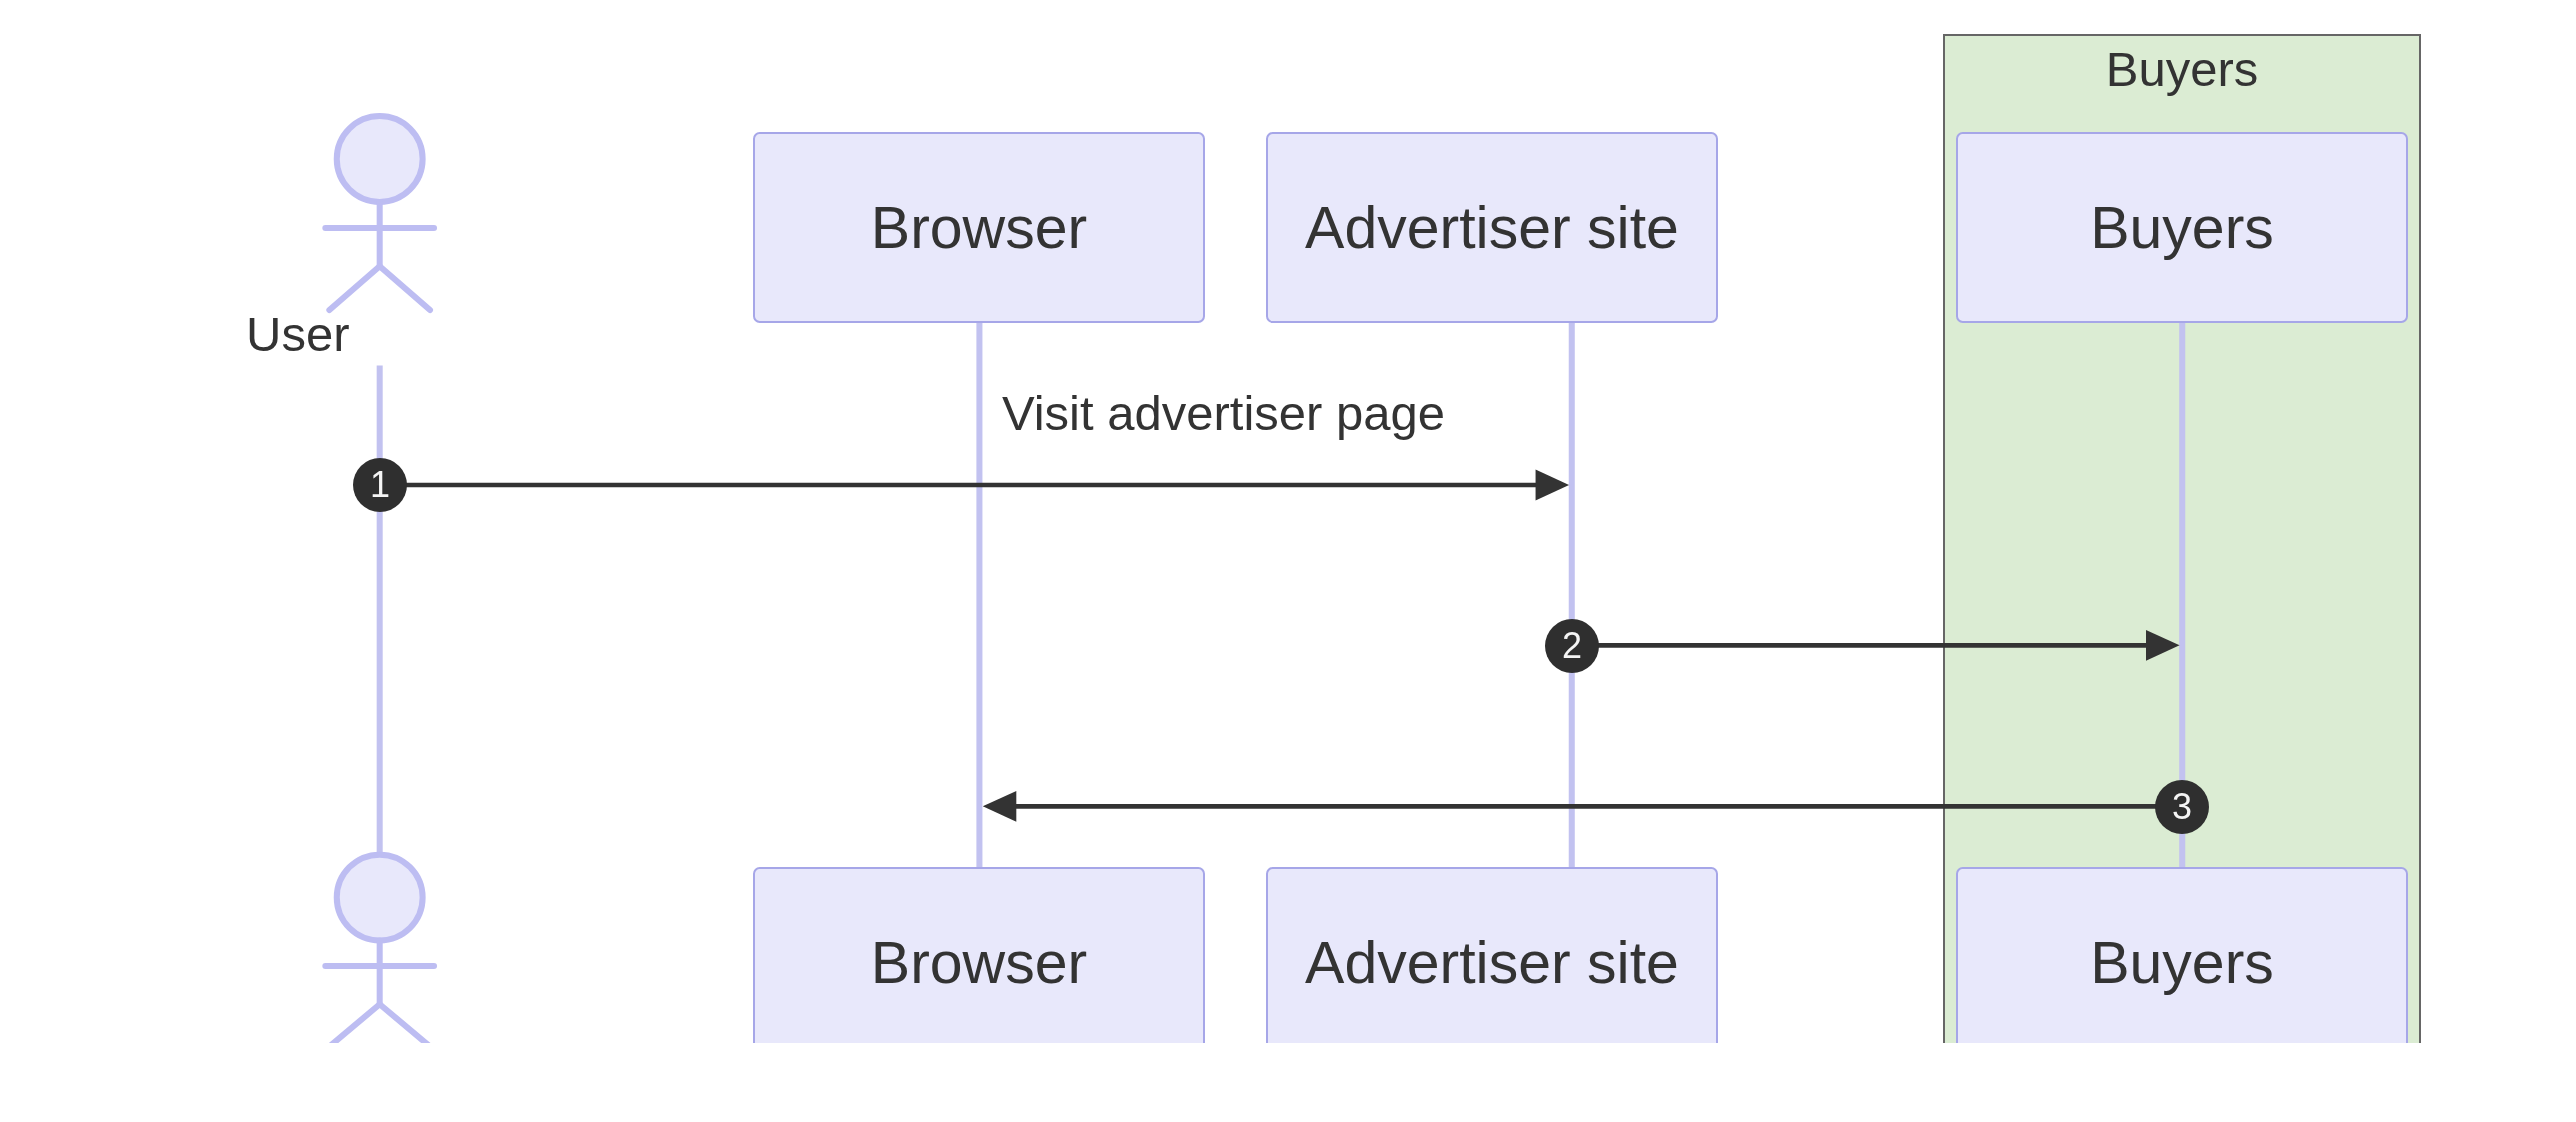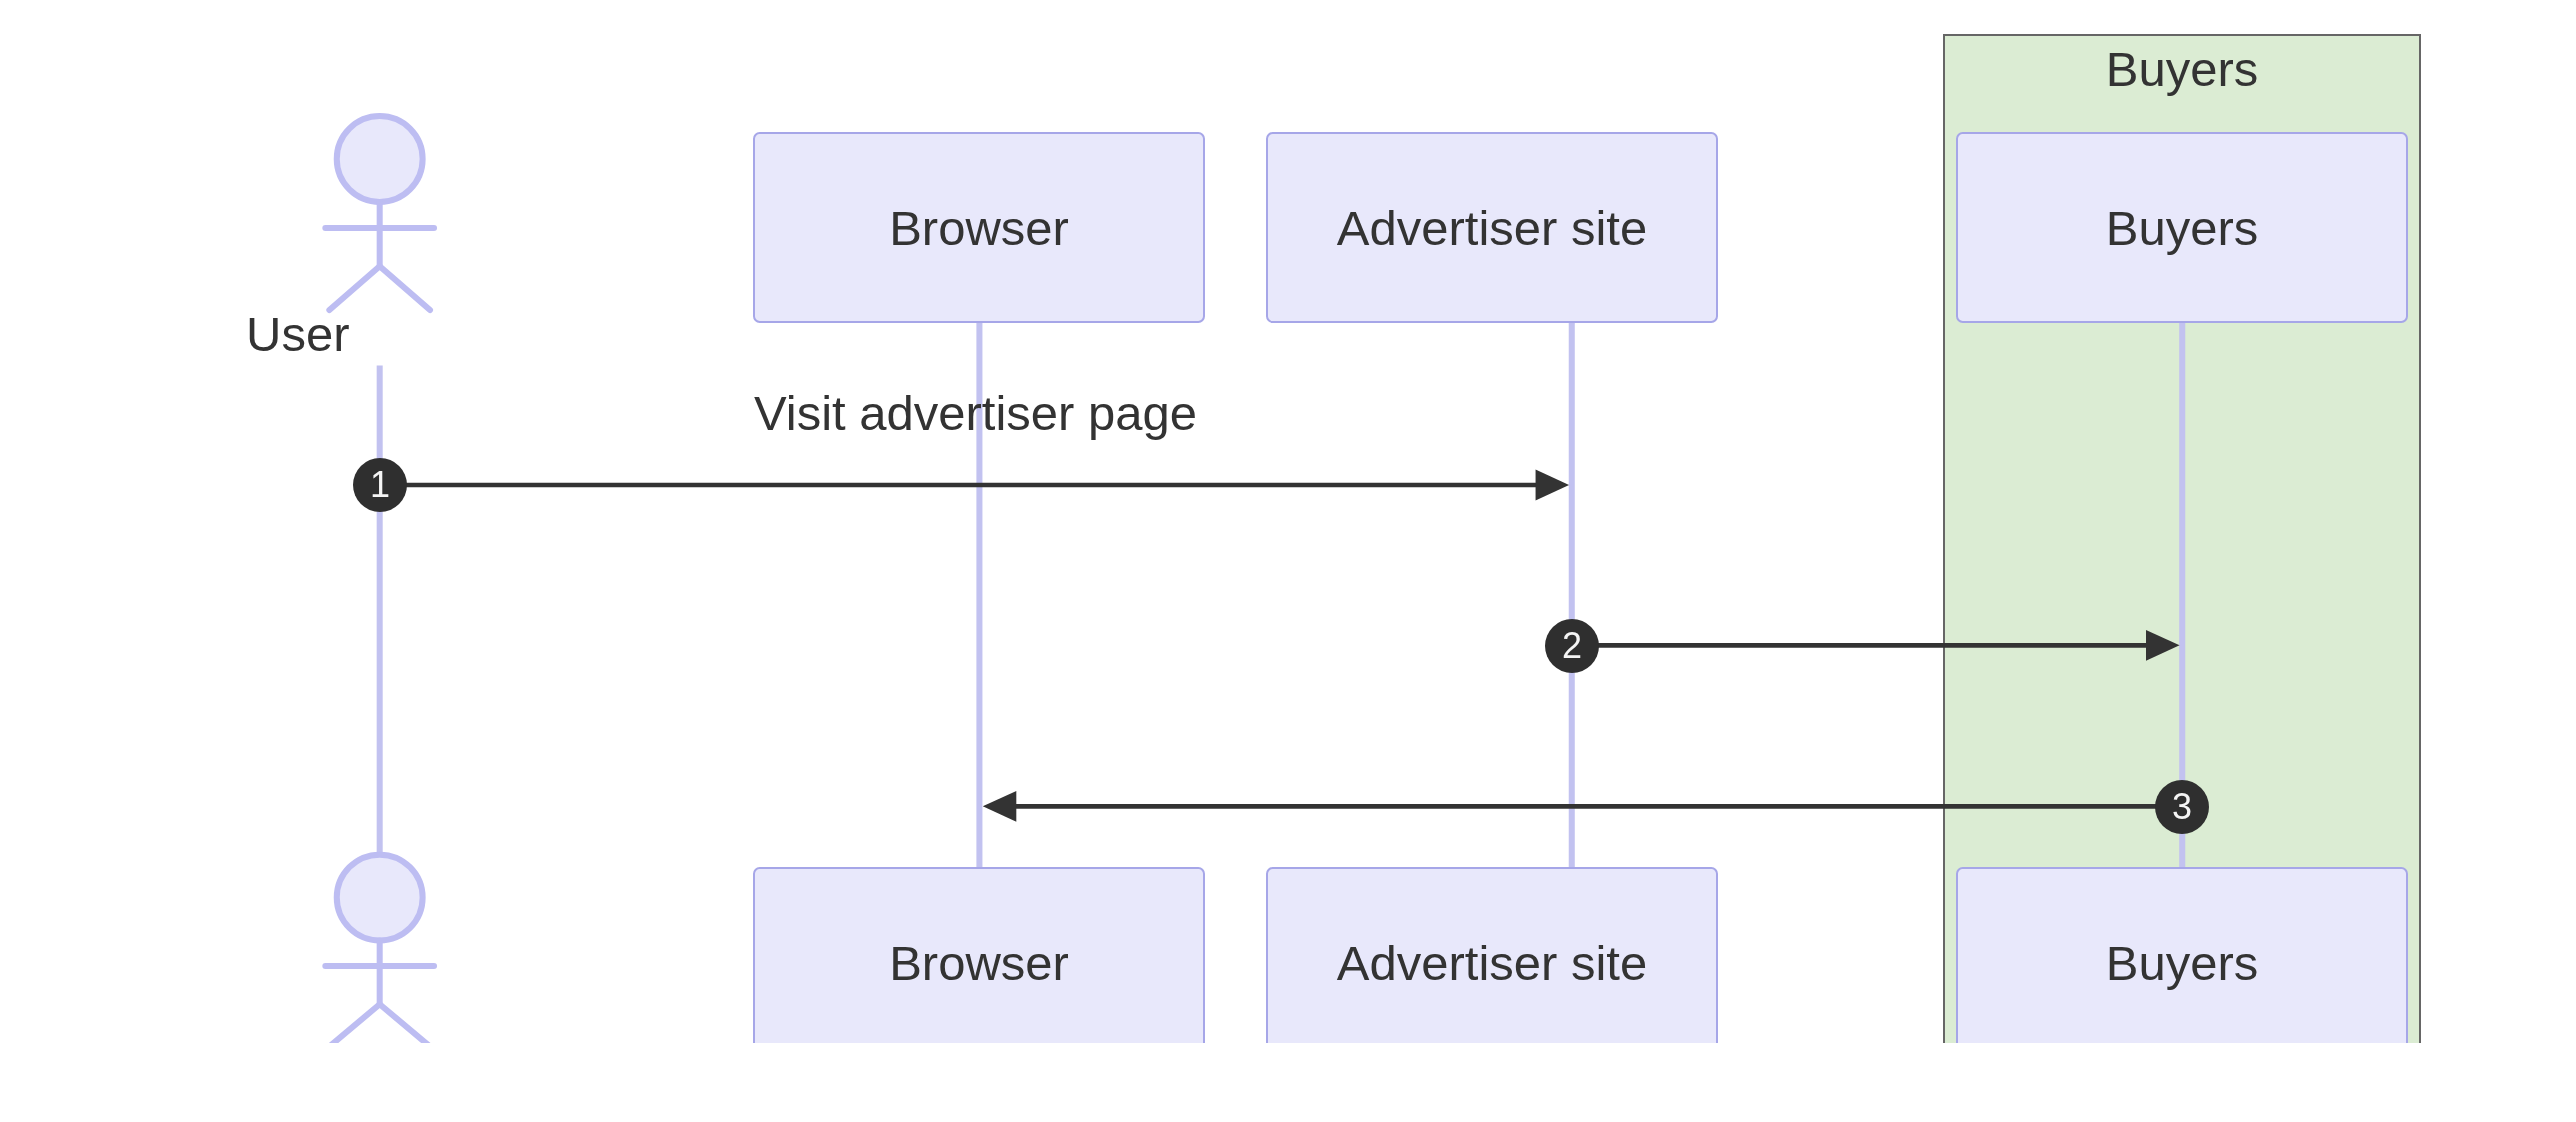--- a/index.html
+++ b/index.html
@@ -38,21 +38,21 @@
   .pbox {
     position: absolute;
     width: 452px; height: 191px;
     background: #e8e8fb;
     border: 2.7px solid #a6a6e8;
     border-radius: 6.7px;
     box-sizing: border-box;
     display: flex;
     align-items: center;
     justify-content: center;
-    font-size: 49px;
+    font-size: 59px;
     color: #333333;
   }
   .row-top { top: 132px; }
   .row-bottom { top: 867px; }
   .col-browser { left: 753px; }
   .col-advertiser { left: 1266px; }
   .col-buyers { left: 1956px; }
 
   
   .actor-label {
@@ -61,21 +61,21 @@
     width: 268px;
     text-align: left;
     font-size: 49px;
     line-height: 51px;
     color: #333333;
   }
 
   
   .msg-label {
     position: absolute;
-    text-align: center;
+    text-align: right;
     font-size: 49px;
     line-height: 51px;
     color: #333333;
     white-space: nowrap;
   }
   #msg-label-1 { left: 506px;  top: 388px;  width: 939px; }
   #msg-label-2 { left: 1407px; top: 549px;  width: 939px; }
   #msg-label-3 { left: 1044px; top: 710px; width: 1073px; }
 
   

